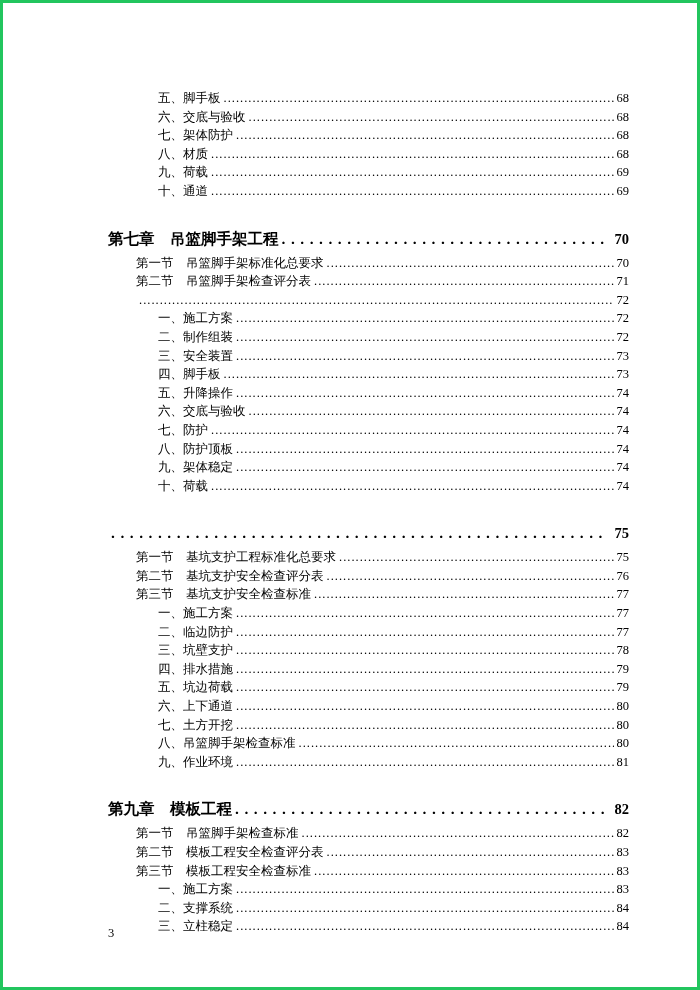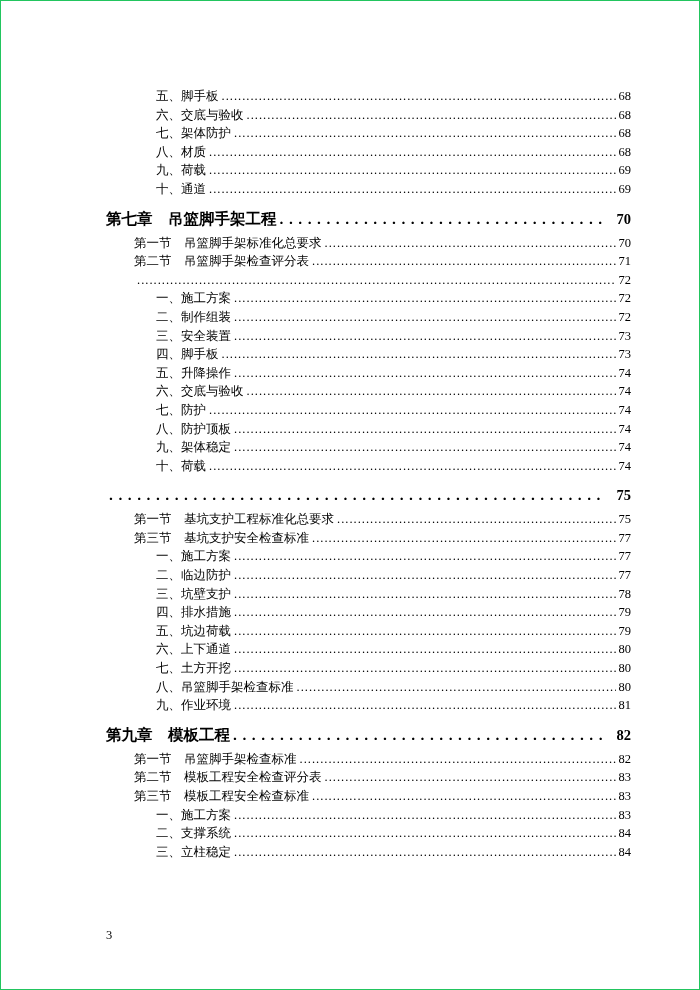--- a/index.html
+++ b/index.html
@@ -7,21 +7,21 @@
     padding: 0;
     background: #ffffff;
     font-family: "Liberation Serif", "DejaVu Serif", serif;
   }
   .page {
     position: relative;
     width: 700px;
     height: 990px;
     box-sizing: border-box;
     background: #ffffff;
-    border: 1px solid #22c55e;
+    border: 3px solid #22c55e;
     padding: 86px 68px 0 105px;
     color: #000000;
   }
   .toc-list {
     width: 100%;
   }
   .toc-row {
     display: flex;
     align-items: baseline;
     line-height: 18.6px;
@@ -46,21 +46,21 @@
     white-space: nowrap;
   }
   
   .level-section { padding-left: 28px; }
   .level-item    { padding-left: 50px; }
   
   .level-chapter {
     font-weight: bold;
     font-size: 15.5px;
     line-height: 20px;
-    margin-top: 10px;
+    margin-top: 28px;
     margin-bottom: 5px;
     text-align: center;
   }
   .level-chapter .dots::after {
     content: "..................................................................";
     letter-spacing: 5.5px;
     font-weight: bold;
   }
   .level-chapter .pagenum {
     font-size: 14.5px;
@@ -181,20 +181,25 @@
       <div class="toc-row level-chapter">
         <span class="dots"></span>
         <span class="pagenum">75</span>
       </div>
       <div class="toc-row level-section">
         <span class="label">第一节　基坑支护工程标准化总要求</span>
         <span class="dots"></span>
         <span class="pagenum">75</span>
       </div>
       <div class="toc-row level-section">
+        <span class="label">第二节　基坑支护安全检查评分表</span>
+        <span class="dots"></span>
+        <span class="pagenum">76</span>
+      </div>
+      <div class="toc-row level-section">
         <span class="label">第三节　基坑支护安全检查标准</span>
         <span class="dots"></span>
         <span class="pagenum">77</span>
       </div>
       <div class="toc-row level-item">
         <span class="label">一、施工方案</span>
         <span class="dots"></span>
         <span class="pagenum">77</span>
       </div>
       <div class="toc-row level-item">

